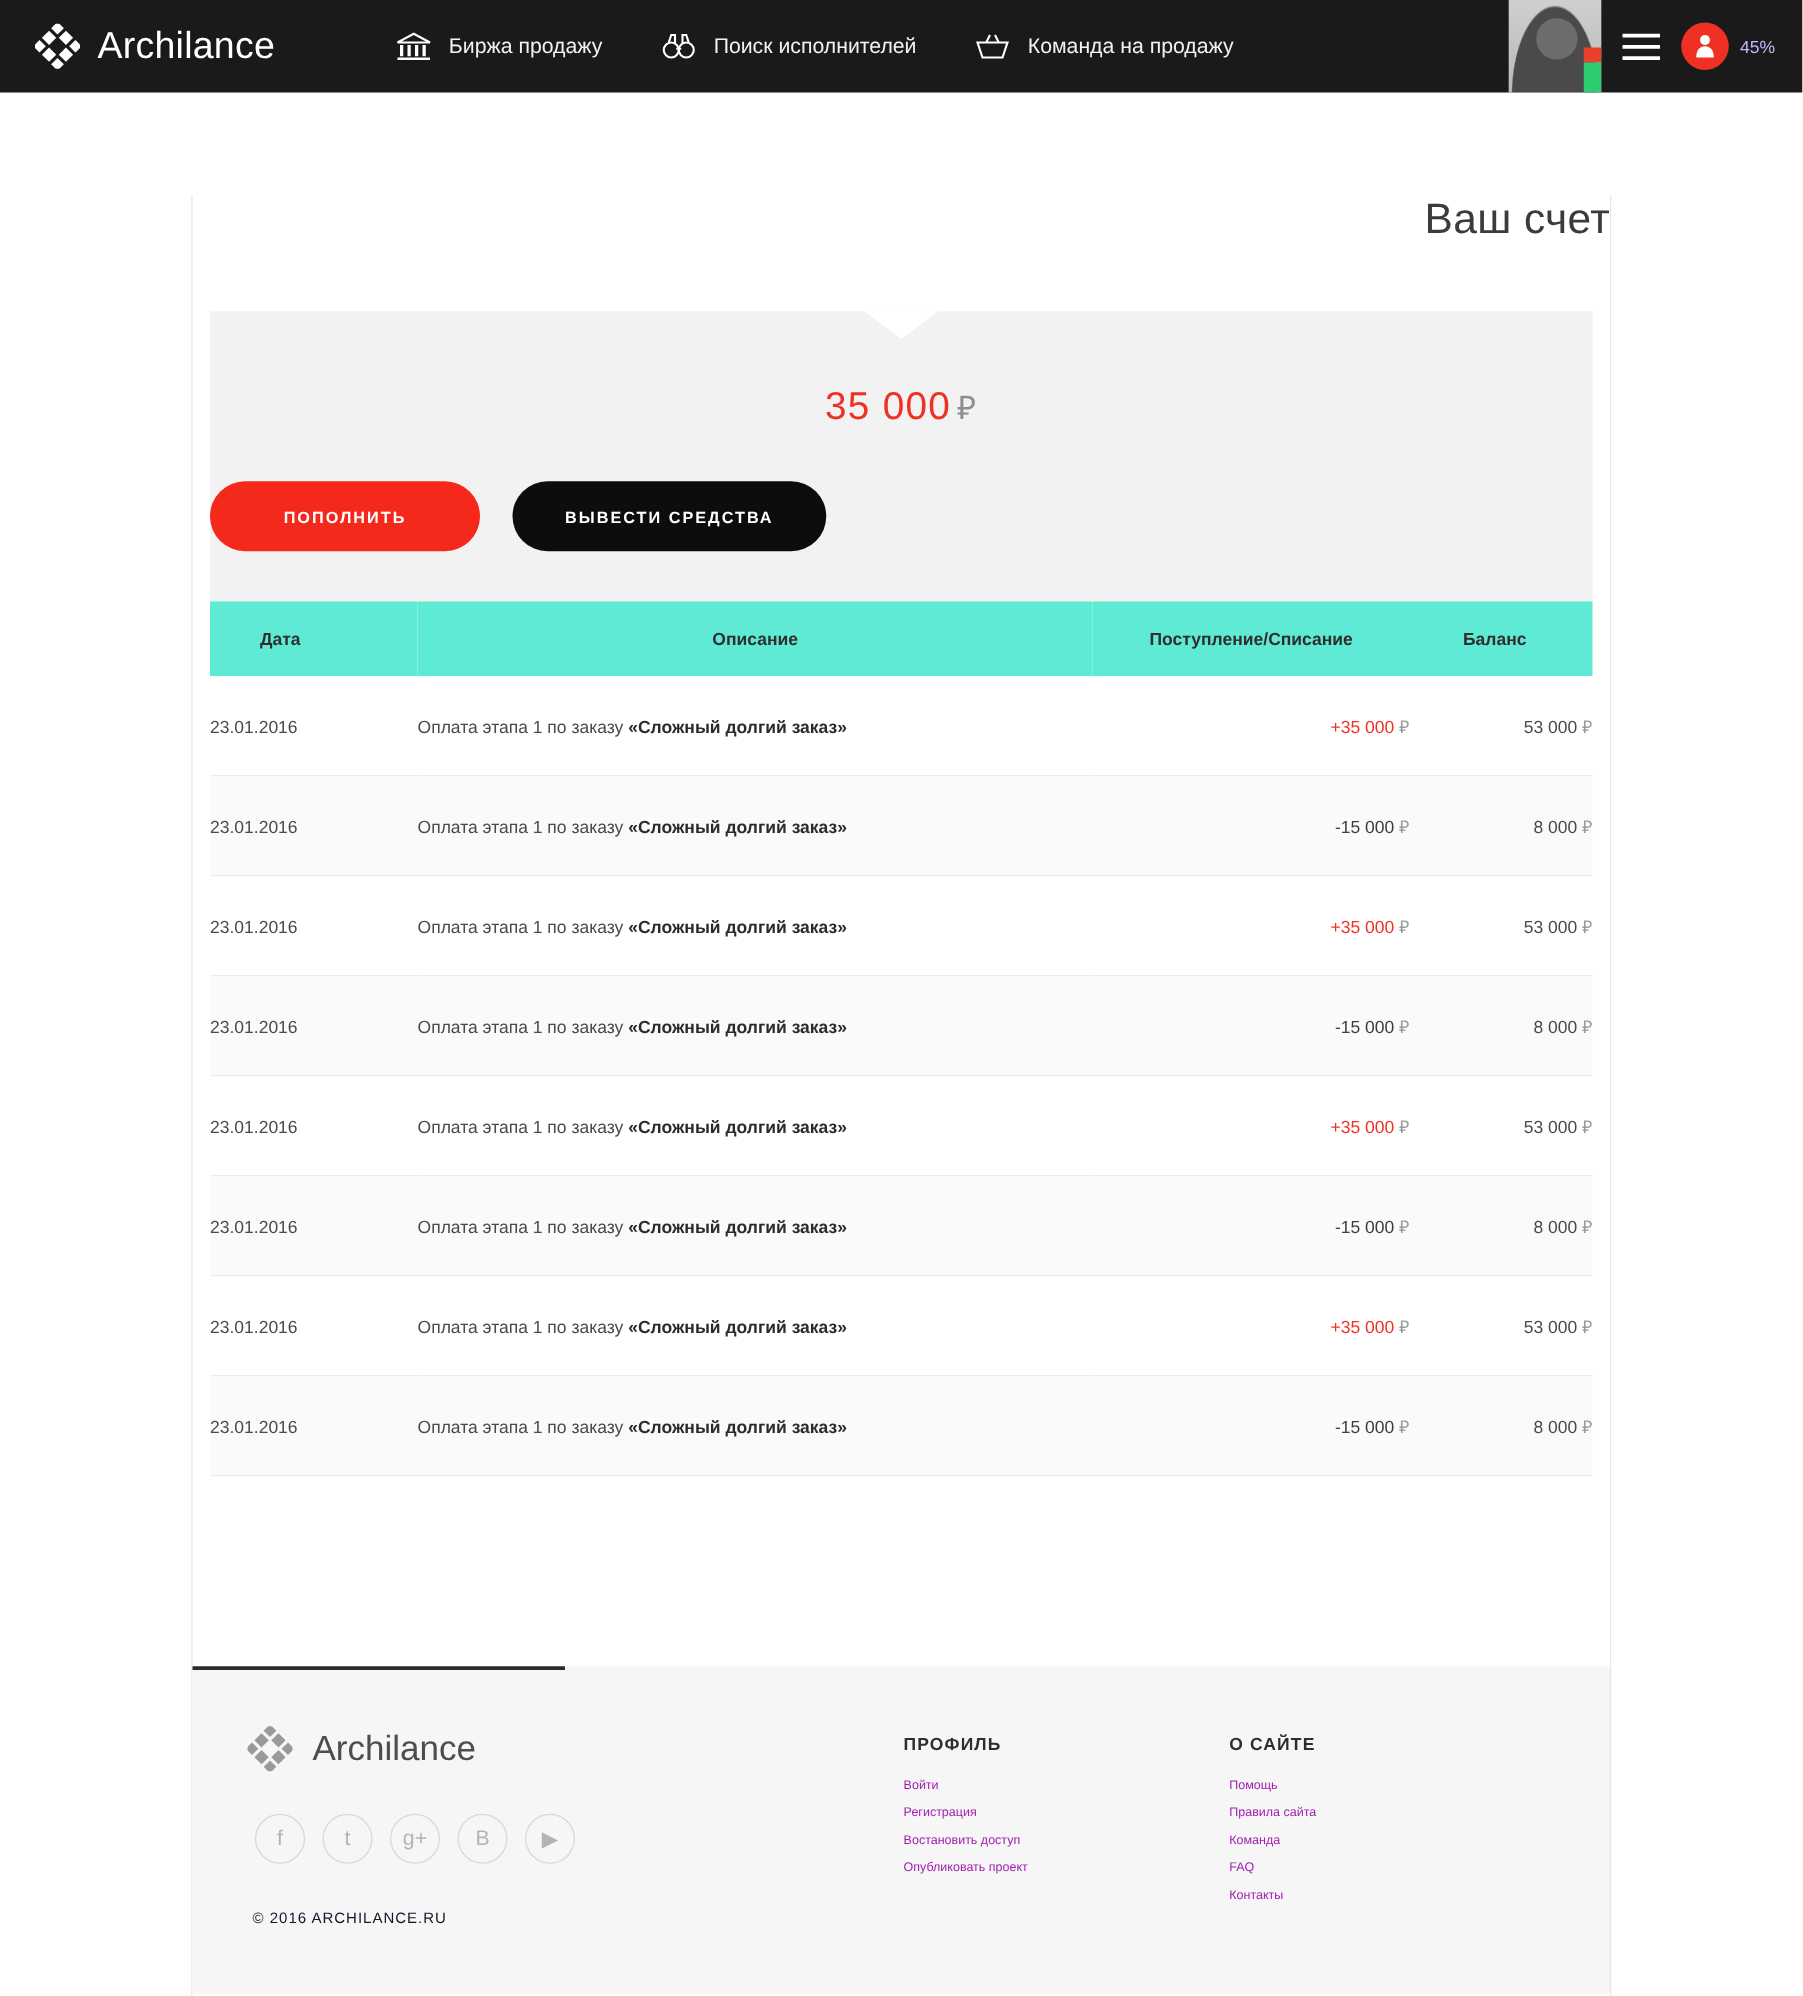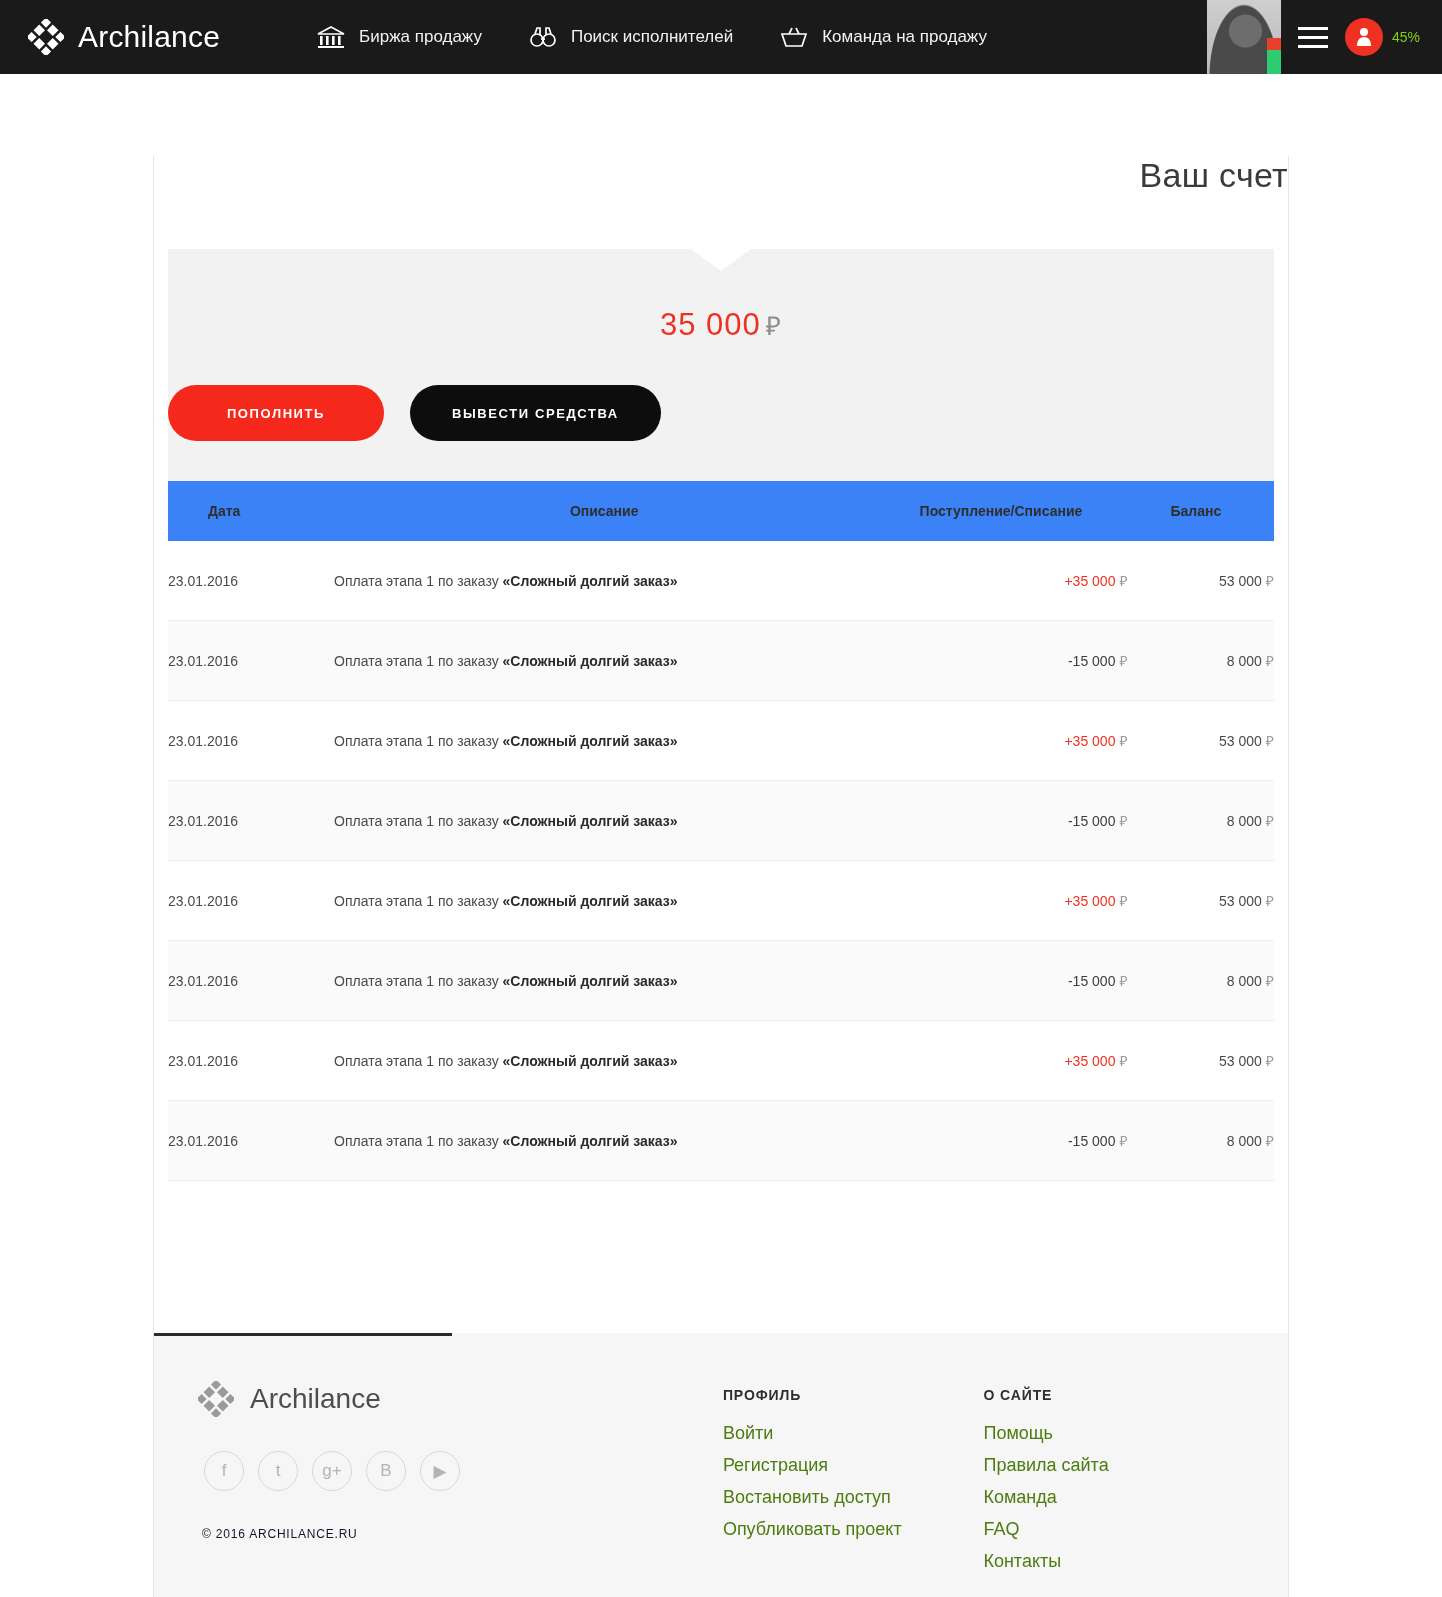--- a/index.html
+++ b/index.html
@@ -73,21 +73,21 @@
   .burger span { display:block; width: 30px; height: 3px; background: #ffffff; }
   .profile-badge {
     display: flex; align-items: center; gap: 9px;
     padding-right: 22px;
   }
   .profile-circle {
     width: 38px; height: 38px; border-radius: 50%;
     background: #ef3124;
     display:flex; align-items:center; justify-content:center;
   }
-  .profile-pct { color: #84cc16; font-size: 14px; }
+  .profile-pct { color: #c4b5fd; font-size: 14px; }
 
   
   .frame {
     width: 1136px;
     margin: 0 auto;
     border-left: 1px solid #e6e6e6;
     border-right: 1px solid #e6e6e6;
     min-height: 1523px;
     padding: 0;
     position: relative;
@@ -139,21 +139,21 @@
     color: #ffffff;
     cursor: pointer;
     font-family: "Liberation Sans", sans-serif;
   }
   .btn-primary { background: #f5281c; min-width: 216px; }
   .btn-dark { background: #0d0d0d; min-width: 216px; }
 
   
   .tx-table { margin: 0 14px; border-collapse: collapse; width: calc(100% - 28px); }
   .tx-table thead th {
-    background: #3b82f6;
+    background: #5eead4;
     color: #2e2e2e;
     font-size: 14px;
     font-weight: 700;
     padding: 22px 0;
     text-align: center;
   }
   .tx-table thead th.date { text-align: left; padding-left: 40px; width: 170px; }
   .tx-table thead th.desc { width: 560px; }
   .tx-table thead th.amount { width: 260px; }
   .tx-table thead th.bal { width: 150px; padding-right: 10px; }
@@ -201,22 +201,22 @@
   .footer-col { width: 278px; }
   .footer-col h4 {
     margin: 6px 0 20px 0;
     font-size: 14px;
     letter-spacing: .9px;
     color: #2e2e2e;
     font-weight: 700;
   }
   .footer-col a {
     display: block;
-    font-size: 18px;
-    color: #4d7c0f;
+    font-size: 10px;
+    color: #a21caf;
     text-decoration: none;
     margin-bottom: 11px;
     cursor: pointer;
   }
 </style>
 </head>
 <body>
 
 <div class="header">
   <div class="brand">

